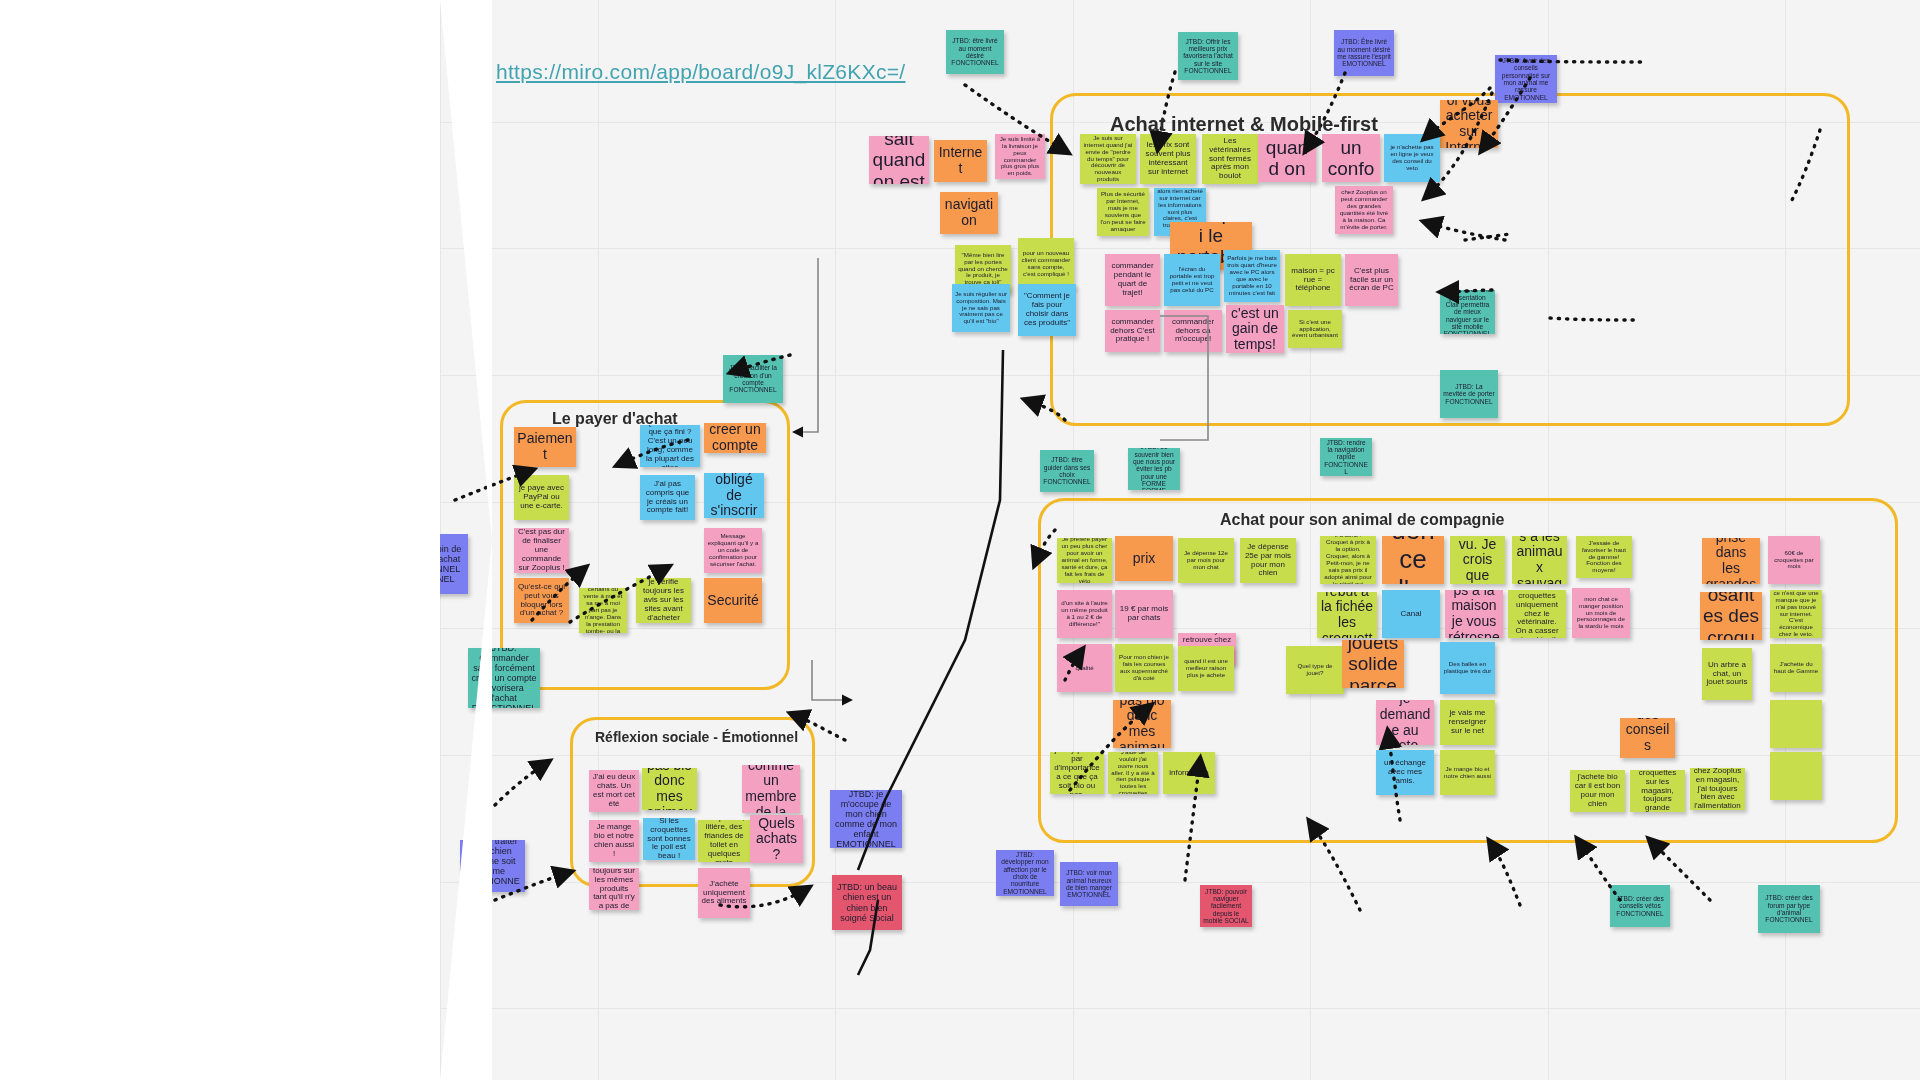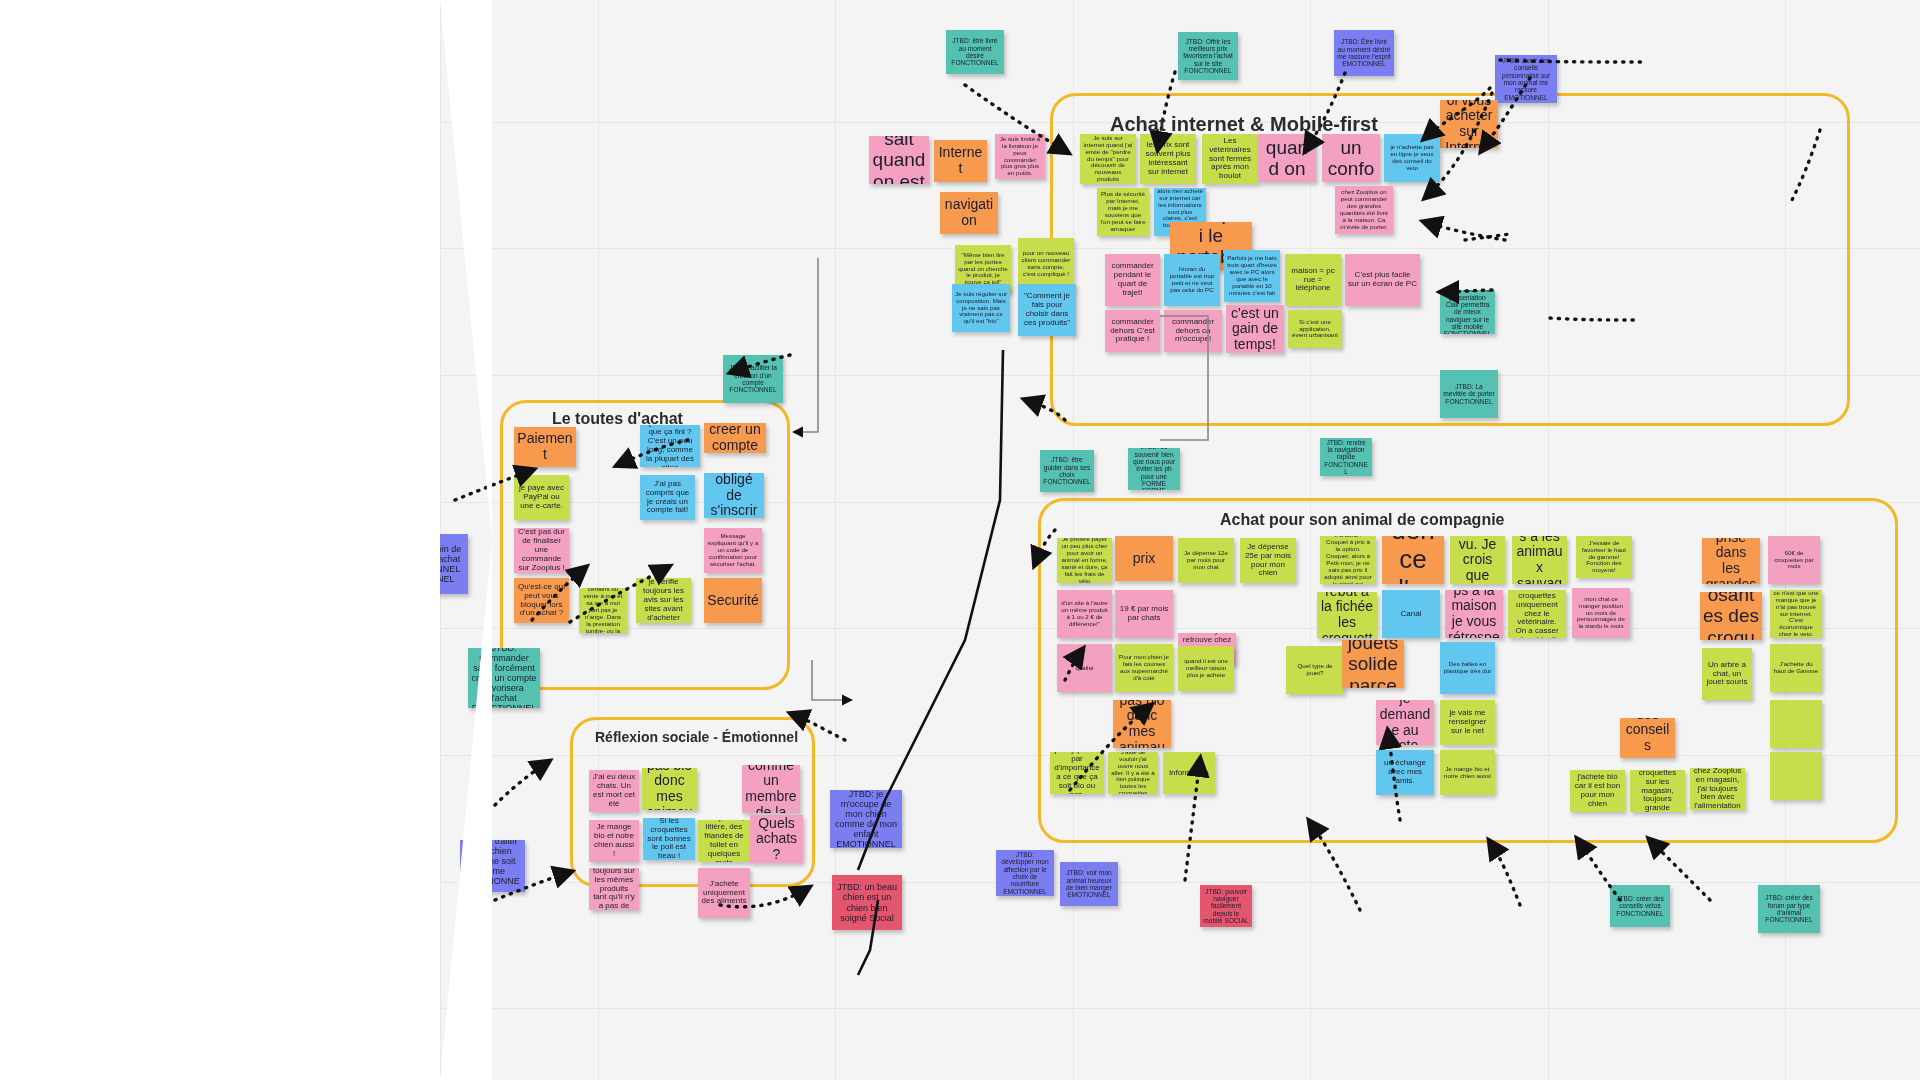--- a/index.html
+++ b/index.html
@@ -69,21 +69,21 @@
     <div class="gridline-h" style="top:755px;"></div>
     <div class="gridline-h" style="top:882px;"></div>
     <div class="gridline-h" style="top:1008px;"></div>
 
     <div class="cluster" style="left:610px;top:93px;width:800px;height:333px;"></div>
     <div class="cluster" style="left:60px;top:400px;width:290px;height:290px;"></div>
     <div class="cluster" style="left:130px;top:717px;width:245px;height:170px;"></div>
     <div class="cluster" style="left:598px;top:498px;width:860px;height:345px;"></div>
 
     <div class="cluster-title" style="left:670px;top:113px;font-size:20px;">Achat internet &amp; Mobile-first</div>
-    <div class="cluster-title" style="left:112px;top:410px;font-size:16px;">Le toutes d'achat</div>
+    <div class="cluster-title" style="left:112px;top:410px;font-size:16px;">Le payer d'achat</div>
     <div class="cluster-title" style="left:155px;top:729px;font-size:14px;">Réflexion sociale  - Émotionnel</div>
     <div class="cluster-title" style="left:780px;top:511px;font-size:16px;">Achat pour son animal de compagnie</div>
 
     <svg class="links" viewBox="0 0 1480 1080">
       <defs>
         <marker id="ah" markerWidth="7" markerHeight="7" refX="5" refY="3.5" orient="auto">
           <polygon points="0 0, 7 3.5, 0 7" fill="#111"></polygon>
         </marker>
       </defs>
       <g fill="none" stroke="#111" stroke-width="3.4" stroke-linecap="round" stroke-dasharray="1.2 7">
@@ -151,21 +151,21 @@
     <div class="note pink xs" style="left:895px;top:186px;width:58px;height:48px;">chez Zooplus on peut commander des grandes quantités été livré à la maison. Ca m'évite de porter.</div>
     <div class="note green xs" style="left:515px;top:245px;width:56px;height:48px;">"Même bien lire par les portes quand on cherche le produit, je trouve ça joli"</div>
     <div class="note green xs" style="left:578px;top:238px;width:56px;height:52px;">pour un nouveau client commander sans compte, c'est compliqué !</div>
     <div class="note blue xs" style="left:512px;top:284px;width:58px;height:48px;">Je suis régulier sur composition. Mais je ne sais pas vraiment pas ce qu'il est "bio"</div>
     <div class="note blue sm" style="left:578px;top:284px;width:58px;height:52px;">"Comment je fais pour choisir dans ces produits"</div>
     <div class="note orange hdr" style="left:730px;top:222px;width:82px;height:48px;">Pourquoi le portable ?</div>
     <div class="note pink sm" style="left:665px;top:254px;width:55px;height:52px;">commander pendant le quart de trajet!</div>
     <div class="note blue xs" style="left:724px;top:254px;width:56px;height:52px;">l'écran du portable est trop petit et ne veut pas celui du PC</div>
     <div class="note blue xs" style="left:784px;top:250px;width:56px;height:52px;">Parfois je me bats trois quart d'heure avec le PC alors que avec le portable en 10 minutes c'est fait</div>
     <div class="note green sm" style="left:845px;top:254px;width:56px;height:52px;">maison = pc rue = téléphone</div>
-    <div class="note pink sm" style="left:905px;top:254px;width:75px;height:52px;">C'est plus facile sur un écran de PC</div>
+    <div class="note pink sm" style="left:905px;top:254px;width:53px;height:52px;">C'est plus facile sur un écran de PC</div>
     <div class="note pink sm" style="left:665px;top:310px;width:55px;height:42px;">commander dehors C'est pratique !</div>
     <div class="note pink sm" style="left:724px;top:310px;width:58px;height:42px;">commander dehors ca m'occupe!</div>
     <div class="note pink mid" style="left:786px;top:305px;width:58px;height:48px;">c'est un gain de temps!</div>
     <div class="note green xs" style="left:848px;top:310px;width:54px;height:38px;">Si c'est une application, évent urbanisant</div>
     <div class="note teal jtbd-sm" style="left:1e3px;top:290px;width:55px;height:44px;">JTBD: Avoir une présentation Clair permettra de mieux naviguer sur le site mobile FONCTIONNEL</div>
 
     <div class="note orange mid" style="left:74px;top:427px;width:62px;height:40px;">Paiement</div>
     <div class="note green sm" style="left:74px;top:475px;width:55px;height:45px;">je paye avec PayPal ou une e-carte.</div>
     <div class="note pink sm" style="left:74px;top:528px;width:55px;height:45px;">C'est pas dur de finaliser une commande sur Zooplus !</div>
     <div class="note orange sm" style="left:74px;top:578px;width:55px;height:45px;">Qu'est-ce qui peut vous bloquer lors d'un achat ?</div>
@@ -244,19 +244,20 @@
     <div class="note violet jtbd" style="left:20px;top:840px;width:65px;height:52px;">JTBD: traiter son chien comme soit même EMOTIONNEL</div>
     <div class="note violet jtbd" style="left:390px;top:790px;width:72px;height:58px;">JTBD: je m'occupe de mon chien comme de mon enfant EMOTIONNEL</div>
     <div class="note red jtbd" style="left:392px;top:875px;width:70px;height:55px;">JTBD: un beau chien est un chien bien soigné Social</div>
     <div class="note teal jtbd-sm" style="left:1170px;top:885px;width:60px;height:42px;">JTBD: créer des conseils vétos FONCTIONNEL</div>
     <div class="note teal jtbd-sm" style="left:1318px;top:885px;width:62px;height:48px;">JTBD: créer des forum par type d'animal FONCTIONNEL</div>
     <div class="note violet jtbd-sm" style="left:556px;top:850px;width:58px;height:46px;">JTBD: développer mon affection par le choix de nourriture EMOTIONNEL</div>
     <div class="note violet jtbd-sm" style="left:620px;top:862px;width:58px;height:44px;">JTBD: voir mon animal heureux de bien manger EMOTIONNEL</div>
     <div class="note teal jtbd-sm" style="left:1e3px;top:370px;width:58px;height:48px;">JTBD: La mevitée de porter FONCTIONNEL</div>
     <div class="note red jtbd-sm" style="left:760px;top:885px;width:52px;height:42px;">JTBD: pouvoir naviguer facilement depuis le mobile SOCIAL</div>
 
+    <div class="board-url" style="left:56px;top:60px;">https://miro.com/app/board/o9J_klZ6KXc=/</div>
   </div>
 
   <div class="left-panel"></div>
   <div class="left-chevron"></div>
   <div class="slide-title">… Cartographier, trier les cartes pour faire émerger les besoins utilisateurs …</div>
 
 </div>
 
 </body></html>

